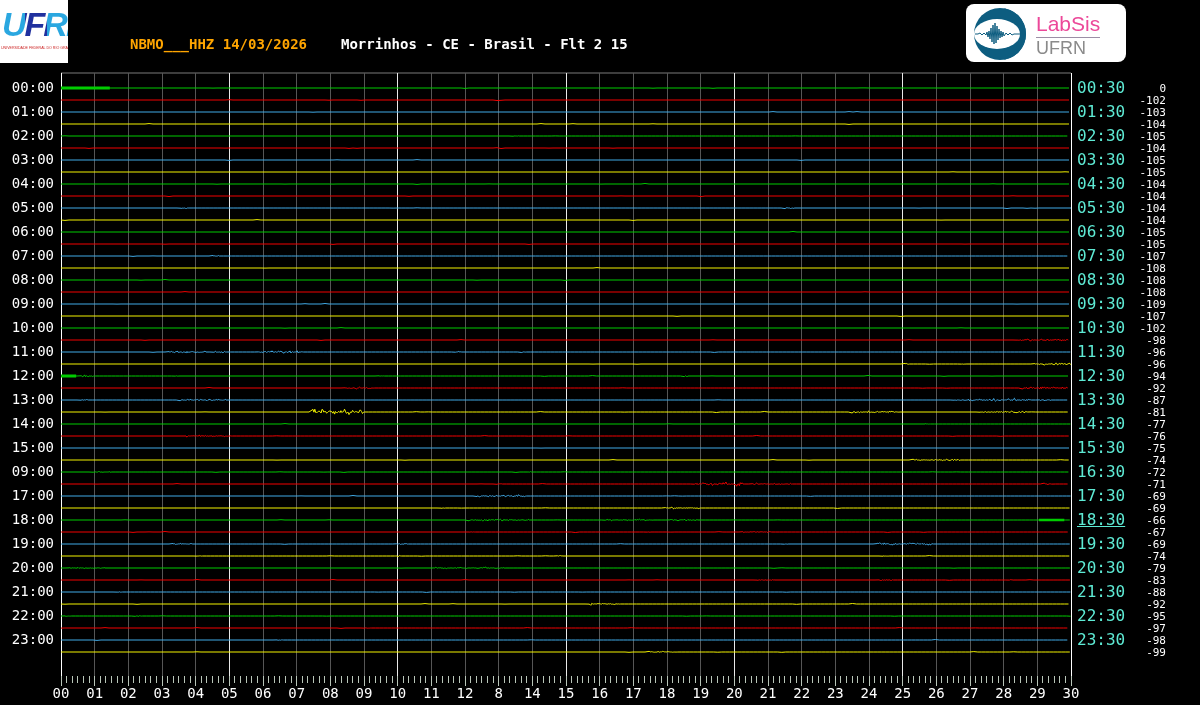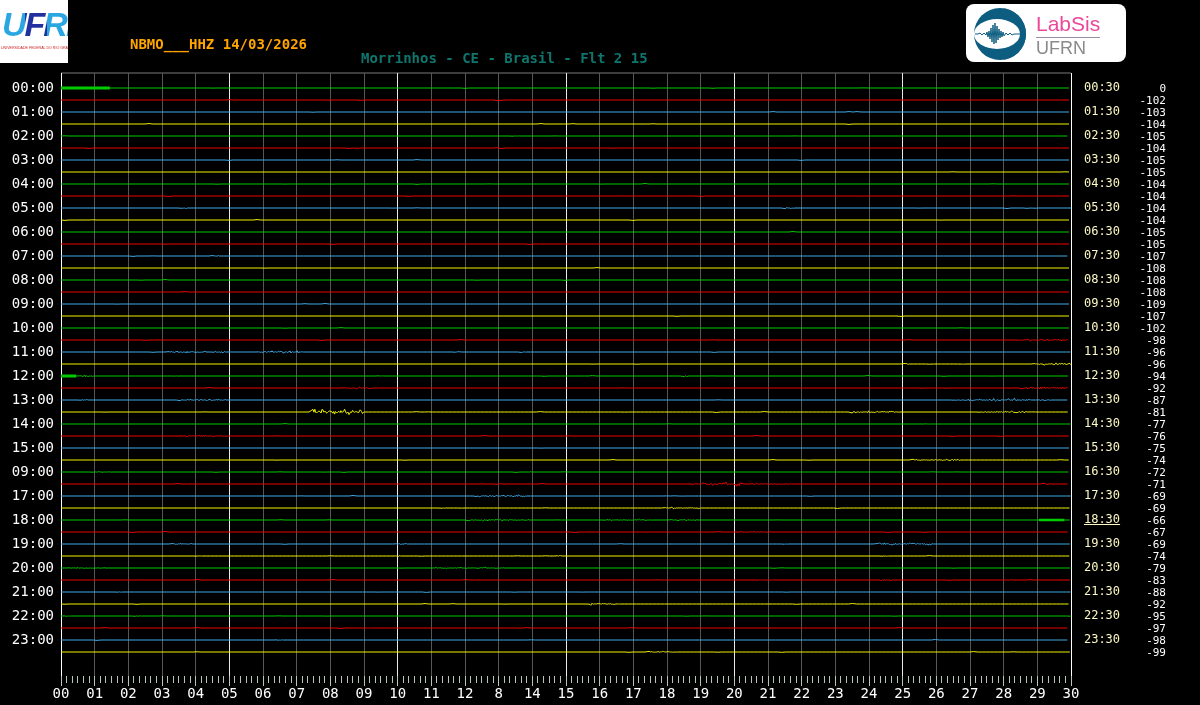--- a/index.html
+++ b/index.html
@@ -14,36 +14,36 @@
     font-size:3.6px;color:#cc2222;white-space:nowrap;letter-spacing:0;}
   .title-span{position:absolute;top:36px;font-size:14px;font-weight:bold;white-space:pre;}
   #labsis-logo{position:absolute;left:966px;top:4px;width:160px;height:58px;background:#fff;border-radius:8px;}
   #labsis-mark{position:absolute;left:4px;top:2px;}
   #labsis-name{position:absolute;left:70px;top:8px;font-family:"Liberation Sans",sans-serif;
     font-size:21px;color:#ec4899;border-bottom:1.5px solid #9b8fa5;padding-bottom:1px;}
   #labsis-org{position:absolute;left:70px;top:34px;font-family:"Liberation Sans",sans-serif;
     font-size:18px;color:#8a8a8a;}
   
   .hour-label{position:absolute;left:6px;width:48px;text-align:right;font-size:14px;line-height:13px;color:#fff;}
-  .half-label{position:absolute;left:1077px;width:50px;text-align:center;font-size:12px;line-height:13px;color:#fef9c3;}
+  .half-label{position:absolute;left:1077px;width:50px;text-align:left;font-size:16px;line-height:13px;color:#5eead4;}
   .val-label{position:absolute;left:1090px;width:76px;text-align:right;font-size:11px;line-height:11px;color:#fff;}
   .min-label{position:absolute;width:24px;margin-left:-12px;text-align:center;font-size:14px;line-height:13px;color:#fff;}
 </style>
 </head>
 <body>
 
 <div id="stage">
 
   <div id="ufrn-logo">
     <div id="ufrn-letters">UFRN</div>
     <div id="ufrn-sub">UNIVERSIDADE FEDERAL DO RIO GRANDE DO NORTE</div>
   </div>
 
   <span class="title-span" style="left: 130px; color: rgb(255, 165, 0);">NBMO___HHZ 14/03/2026</span>
-  <span class="title-span" style="left: 361px; color: #0f766e; margin-top: 14px;">Morrinhos - CE - Brasil - Flt 2 15</span>
+  <span class="title-span" style="left: 341px; color: #ffffff;">Morrinhos - CE - Brasil - Flt 2 15</span>
 
   <div id="labsis-logo">
     <svg id="labsis-mark" width="62" height="56" viewBox="0 0 62 56">
       <circle cx="30" cy="28" r="26" fill="#0d5d80"></circle>
       <path d="M30 2 a26 26 0 0 1 0 52 a19 26 0 0 0 0 -52 Z" fill="#0d5d80"></path>
       <ellipse cx="27" cy="28" rx="23" ry="15" fill="#ffffff"></ellipse>
       <polyline fill="none" stroke="#0d5d80" stroke-width="1" points="5,28 8,28 10,27 12,29 14,27 16,29 17,26 18,31 19,25 20,33 21,22 22,36 23,19 24,38 25,17 26,37 27,20 28,34 29,23 30,32 31,25 32,31 33,26 34,30 36,27 38,29 40,27 42,29 44,28 48,28 51,28"></polyline>
     </svg>
     <div id="labsis-name">LabSis</div>
     <div id="labsis-org">UFRN</div>

